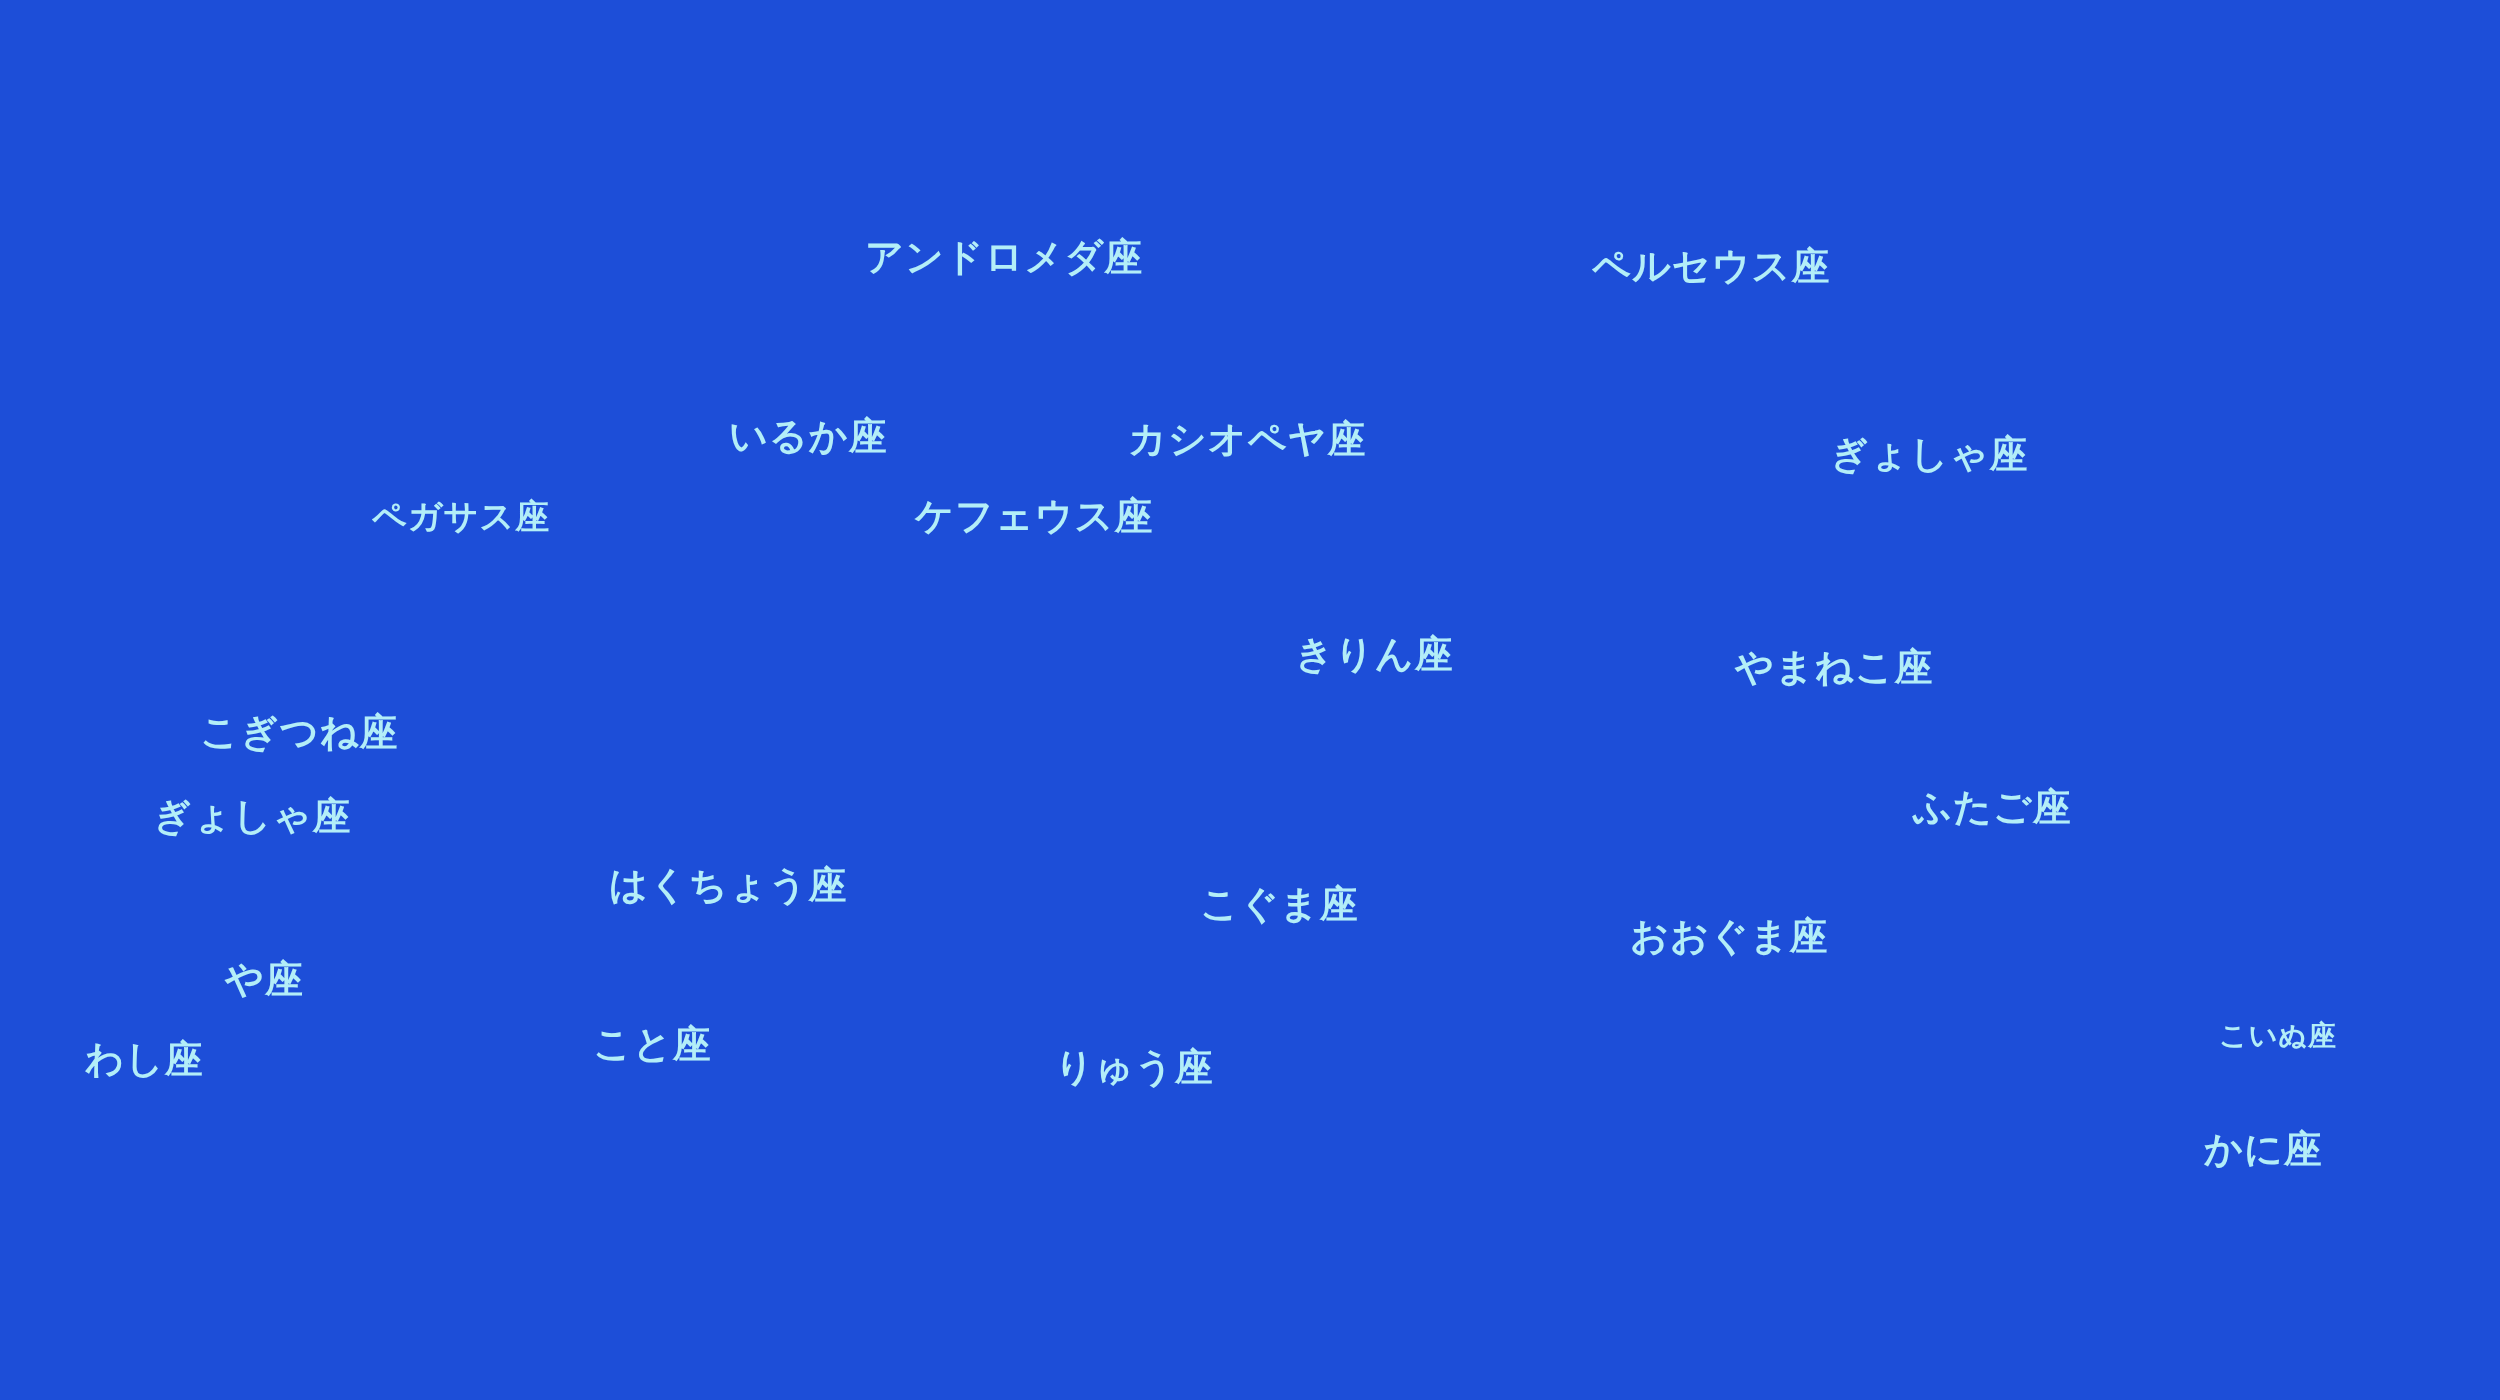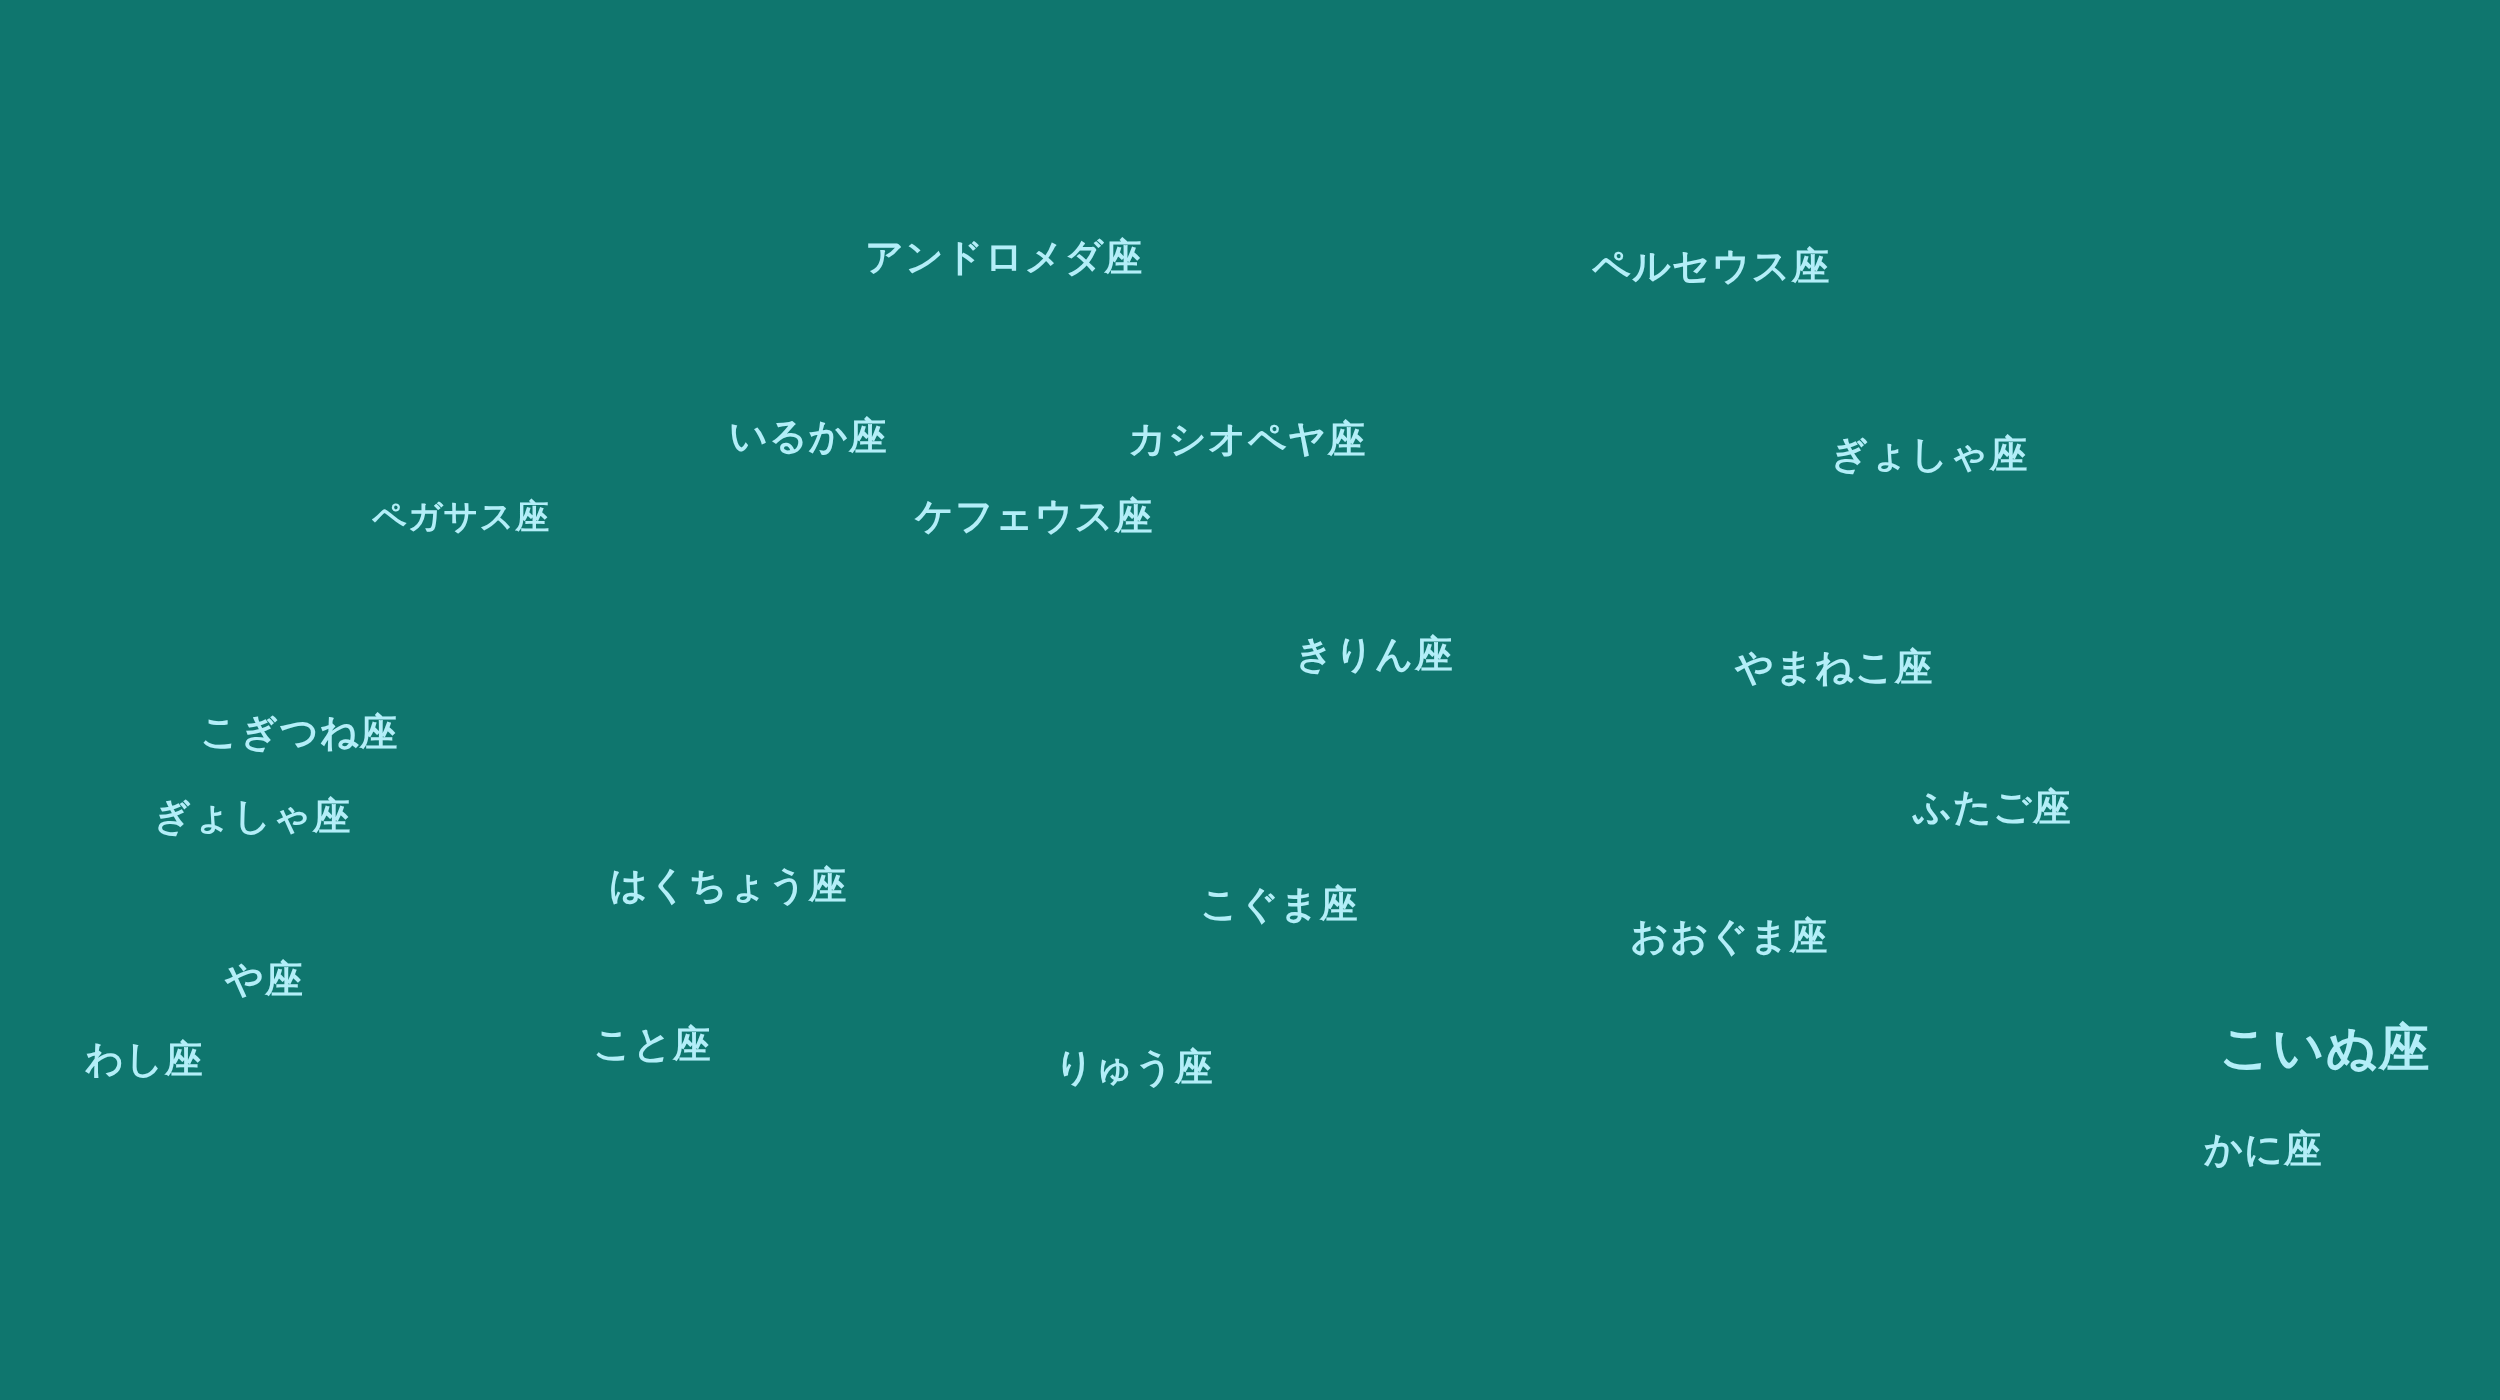--- a/index.html
+++ b/index.html
@@ -24,35 +24,35 @@
     font-weight: bold;
     line-height: 1;
     white-space: nowrap;
     letter-spacing: 1px;
     user-select: none;
   }
 </style>
 </head>
 <body>
 
-<div class="sky-map" style="background: #0f766e;">
+<div class="sky-map" style="background: #1d4ed8;">
     <span class="constellation-label" style="left: 865px; top: 238px; color: rgb(179, 238, 248); font-size: 38px;">アンドロメダ座</span>
     <span class="constellation-label" style="left: 1592px; top: 247px; color: rgb(179, 238, 248); font-size: 38px;">ペルセウス座</span>
     <span class="constellation-label" style="left: 729px; top: 417px; color: rgb(179, 238, 248); font-size: 38px;">いるか座</span>
     <span class="constellation-label" style="left: 1128px; top: 420px; color: rgb(179, 238, 248); font-size: 38px;">カシオペヤ座</span>
     <span class="constellation-label" style="left: 1830px; top: 435px; color: rgb(179, 238, 248); font-size: 38px;">ぎょしゃ座</span>
     <span class="constellation-label" style="left: 915px; top: 497px; color: rgb(179, 238, 248); font-size: 38px;">ケフェウス座</span>
     <span class="constellation-label" style="left: 372px; top: 499px; color: rgb(179, 238, 248); font-size: 34px;">ペガサス座</span>
     <span class="constellation-label" style="left: 1295px; top: 635px; color: rgb(179, 238, 248); font-size: 38px;">きりん座</span>
     <span class="constellation-label" style="left: 1735px; top: 648px; color: rgb(179, 238, 248); font-size: 38px;">やまねこ座</span>
     <span class="constellation-label" style="left: 200px; top: 713px; color: rgb(179, 238, 248); font-size: 38px;">こぎつね座</span>
     <span class="constellation-label" style="left: 1913px; top: 788px; color: rgb(179, 238, 248); font-size: 38px;">ふたご座</span>
     <span class="constellation-label" style="left: 153px; top: 797px; color: rgb(179, 238, 248); font-size: 38px;">ぎょしゃ座</span>
     <span class="constellation-label" style="left: 609px; top: 818px; color: rgb(179, 238, 248); font-size: 38px; margin-top: 48px;">はくちょう座</span>
     <span class="constellation-label" style="left: 1200px; top: 885px; color: rgb(179, 238, 248); font-size: 38px;">こぐま座</span>
     <span class="constellation-label" style="left: 1630px; top: 917px; color: rgb(179, 238, 248); font-size: 38px;">おおぐま座</span>
     <span class="constellation-label" style="left: 225px; top: 960px; color: rgb(179, 238, 248); font-size: 38px;">や座</span>
-    <span class="constellation-label" style="left: 2219px; top: 1022px; color: rgb(179, 238, 248); font-size: 51px;">こいぬ座</span>
+    <span class="constellation-label" style="left: 2219px; top: 1022px; color: rgb(179, 238, 248); font-size: 28px;">こいぬ座</span>
     <span class="constellation-label" style="left: 593px; top: 1025px; color: rgb(179, 238, 248); font-size: 38px;">こと座</span>
     <span class="constellation-label" style="left: 69px; top: 1040px; color: rgb(179, 238, 248); font-size: 38px; margin-left: 16px;">わし座</span>
     <span class="constellation-label" style="left: 1055px; top: 1048px; color: rgb(179, 238, 248); font-size: 38px;">りゅう座</span>
     <span class="constellation-label" style="left: 2204px; top: 1130px; color: rgb(179, 238, 248); font-size: 38px;">かに座</span>
   </div>
 
 </body></html>

